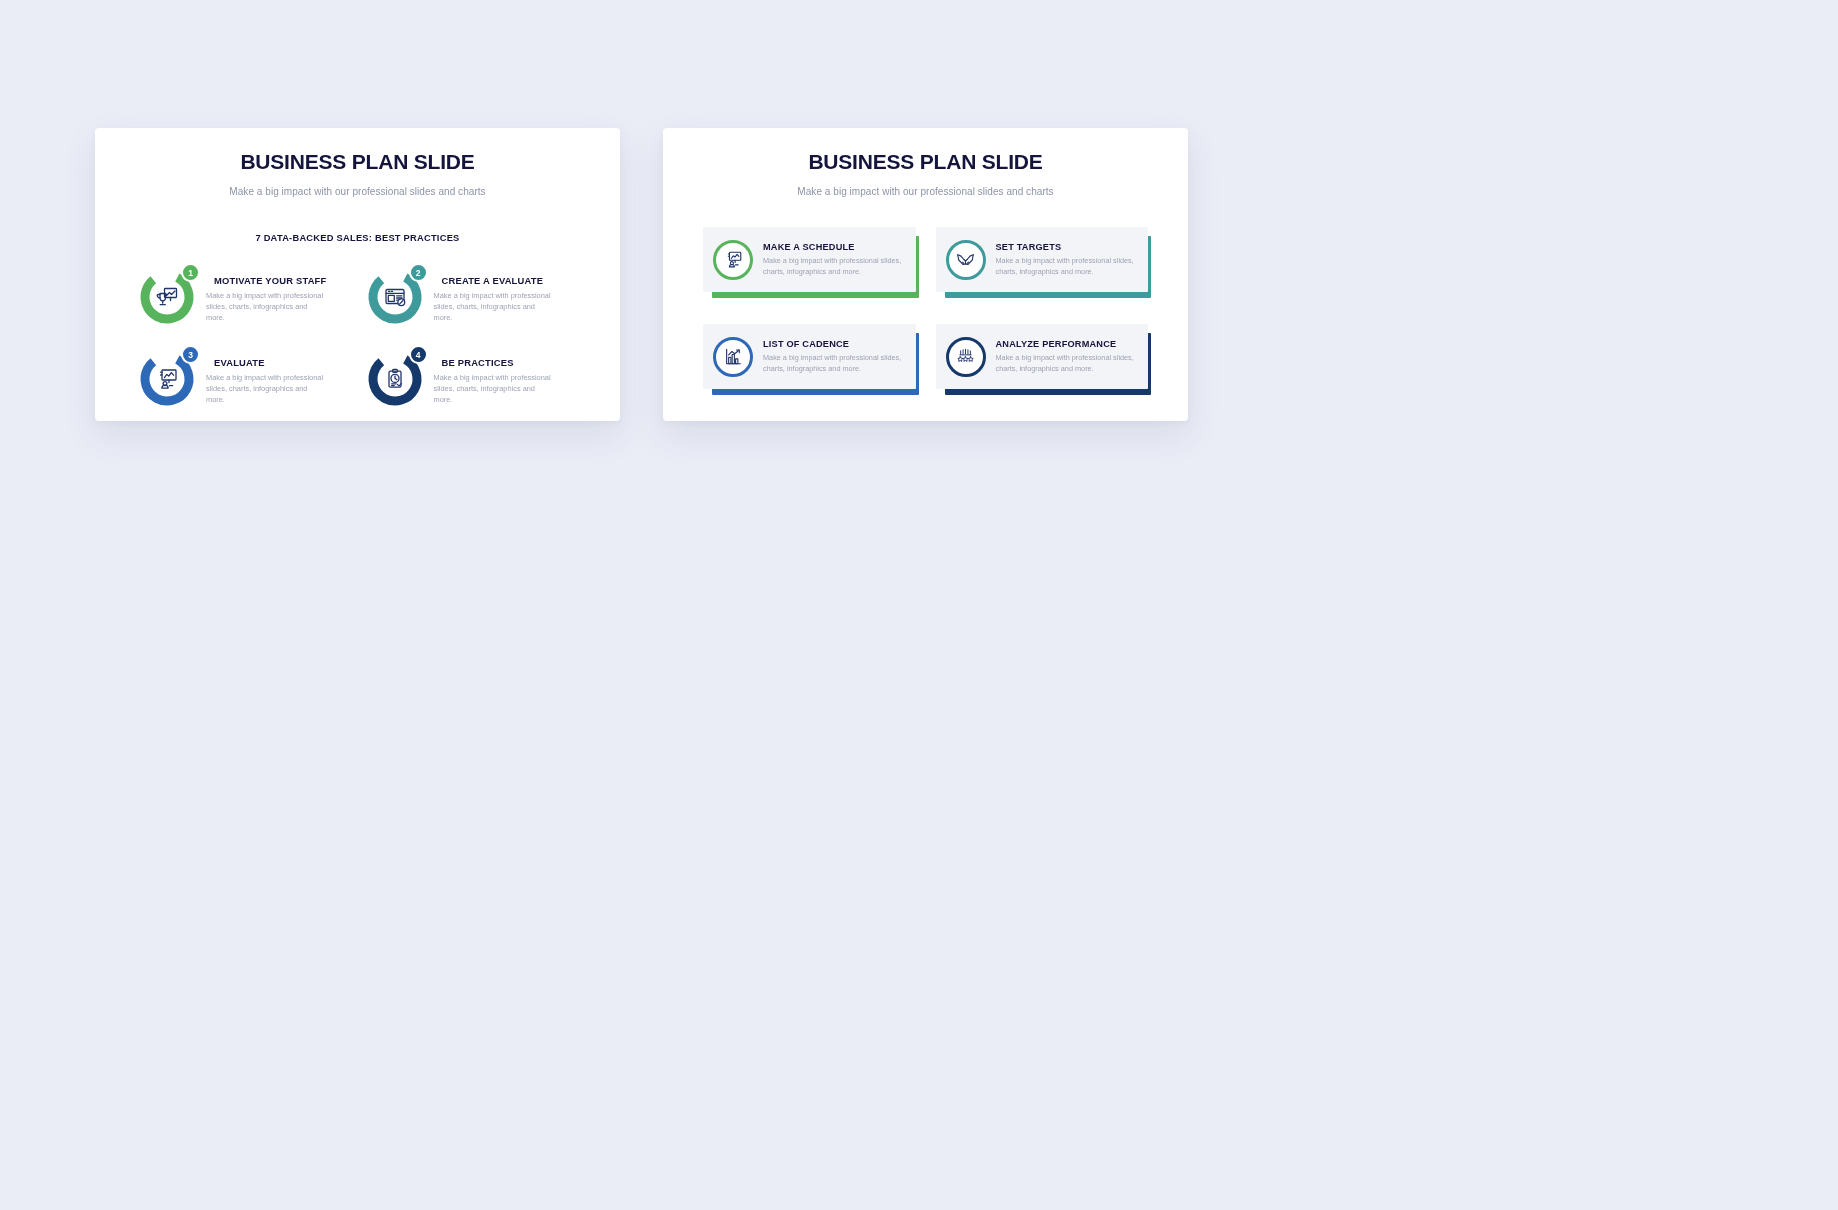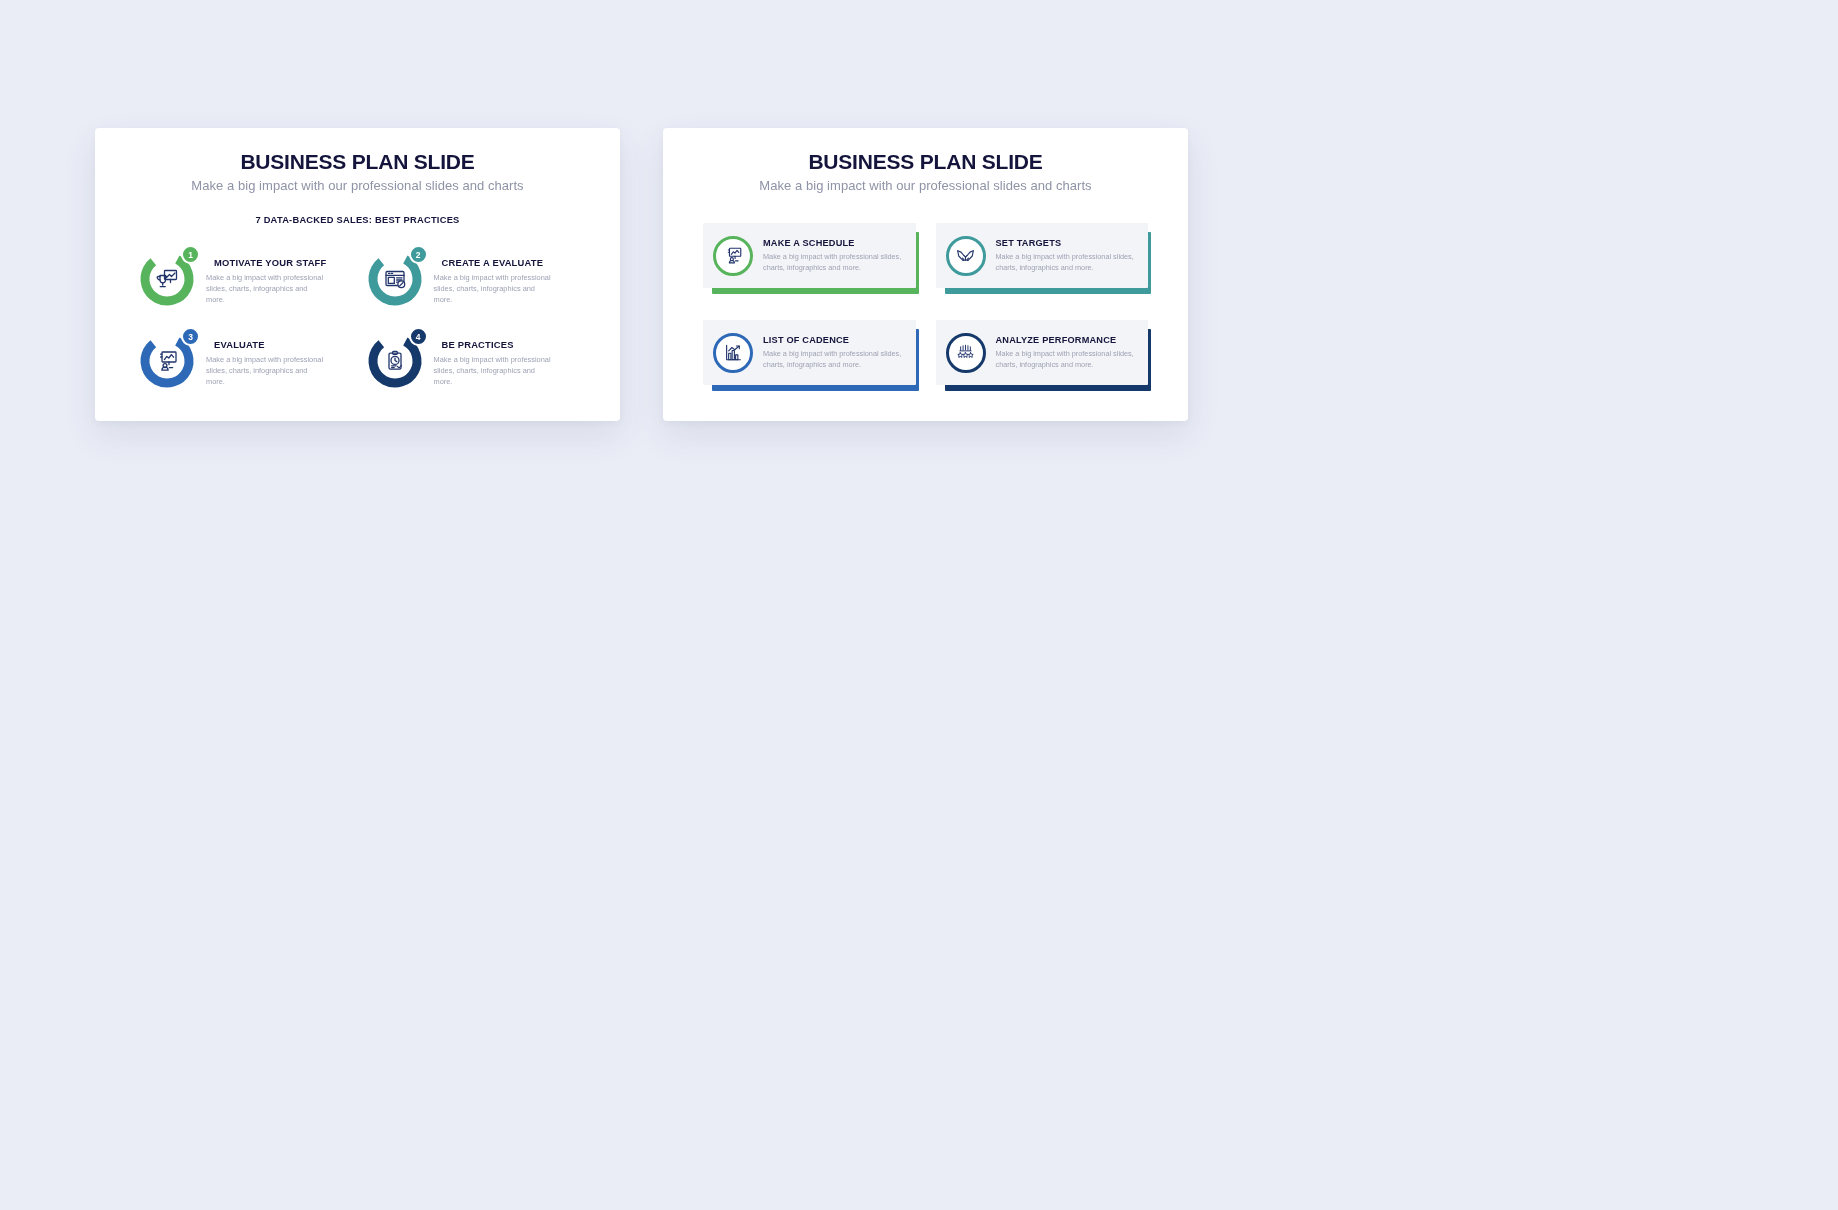--- a/index.html
+++ b/index.html
@@ -53,33 +53,33 @@
 
   .slide-title {
     font-size: 21px;
     font-weight: bold;
     letter-spacing: -0.2px;
     color: #14143c;
     line-height: 1.15;
   }
 
   .slide-subtitle {
-    font-size: 13px;
+    font-size: 10px;
     color: #8e93a6;
-    margin-top: 4px;
+    margin-top: 12px;
     letter-spacing: 0.05px;
   }
 
   .section-heading {
     text-align: center;
     font-size: 9.3px;
     font-weight: bold;
     color: #14143c;
     letter-spacing: 0.25px;
-    margin-top: 22px;
+    margin-top: 36px;
   }
 
   
   .donut-grid {
     display: grid;
     grid-template-columns: 1fr 1fr;
     row-gap: 24px;
     column-gap: 8px;
     padding: 24px 34px 0 44px;
   }

